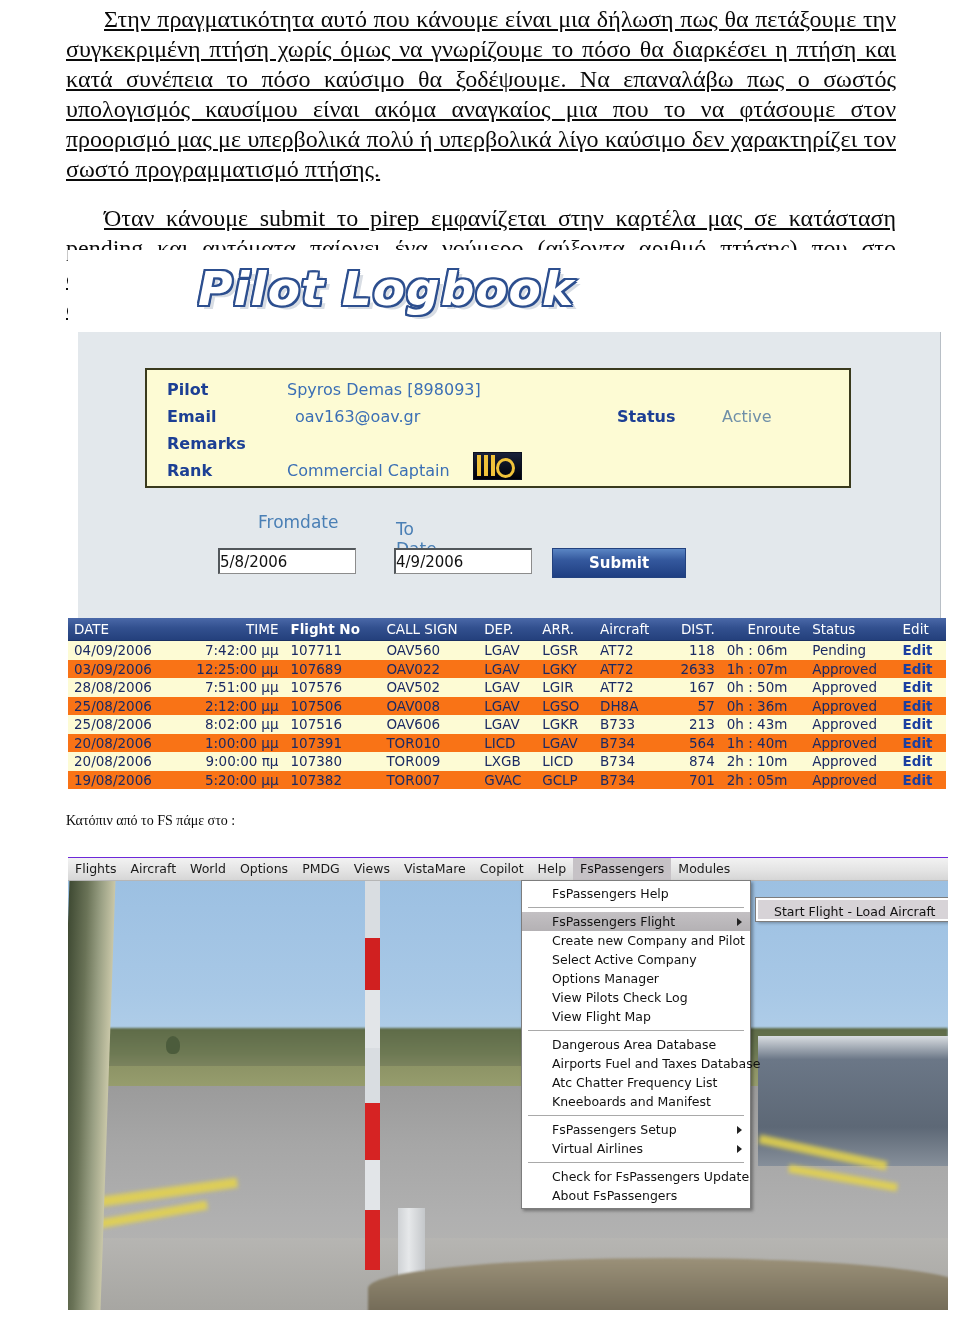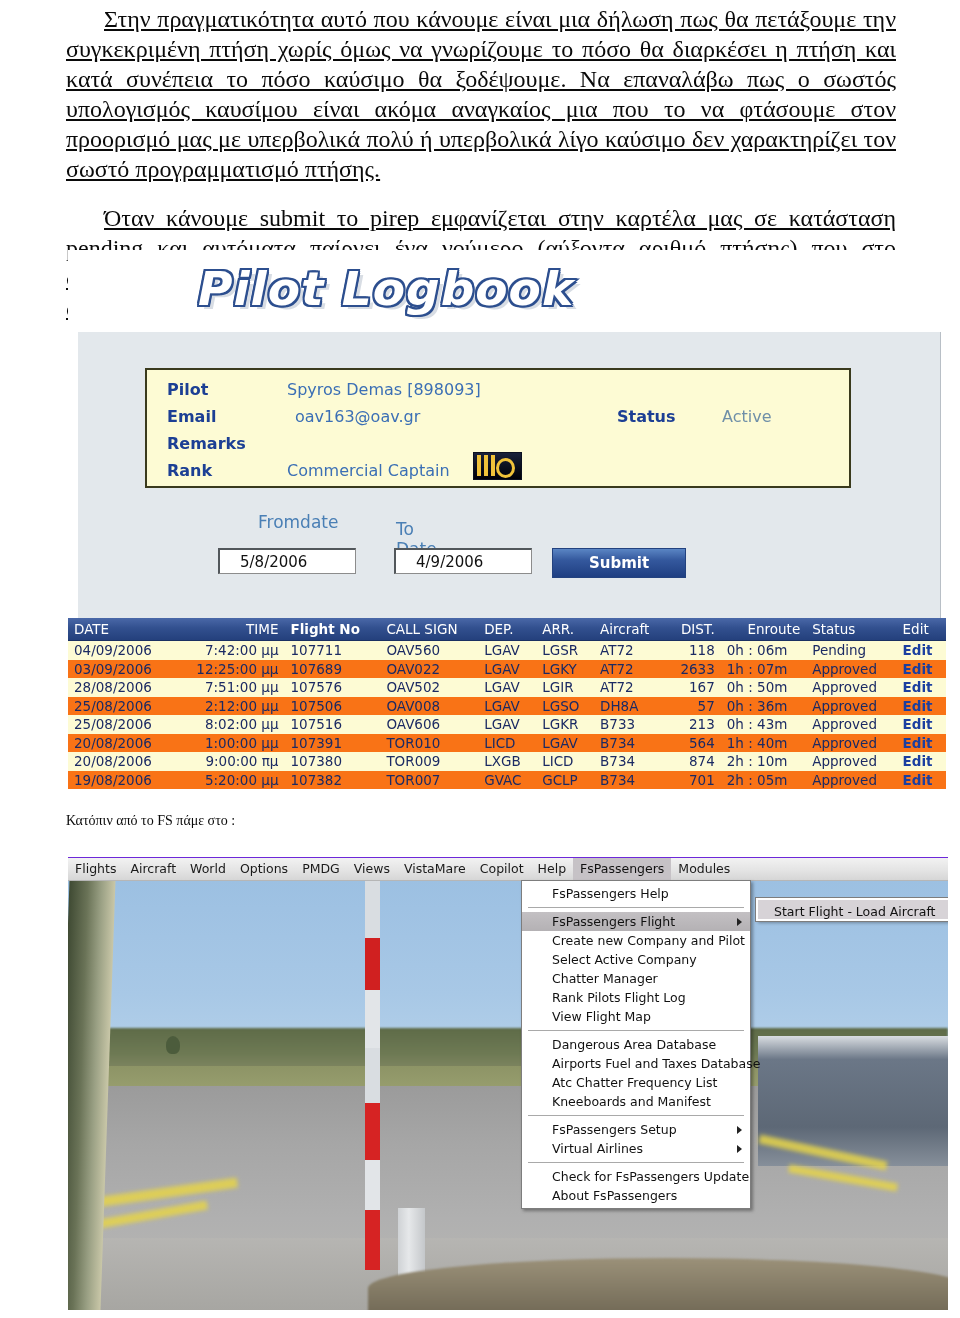--- a/index.html
+++ b/index.html
@@ -104,21 +104,21 @@
   .date-area{position:absolute;left:150px;top:262px;}
   .date-lab{
     position:absolute;color:#4a7fb5;font-weight:normal;
     font-family:"DejaVu Sans", sans-serif;font-size:17px;
   }
   .date-inp{
     position:absolute;width:138px;height:26px;box-sizing:border-box;
     background:#ffffff;border:1px solid #8c8c8c;
     border-top:2px solid #52575b;border-left:2px solid #52575b;
     font-family:"DejaVu Sans", sans-serif;font-size:15px;color:#111;
-    line-height:24px;padding-left:20px;
+    line-height:24px;padding-left:0;
   }
   .btn-submit{
     position:absolute;left:334px;top:36px;width:132px;height:28px;
     background:linear-gradient(180deg,#5a85c4 0%,#34589d 40%,#1f3f82 100%);
     border:1px solid #23427f;
     color:#ffffff;font-family:"DejaVu Sans", sans-serif;
     font-size:15px;font-weight:bold;text-align:center;line-height:28px;
   }
 
   
@@ -428,22 +428,22 @@
   <div class="cowl"></div>
 
   <div class="fs-menubar" id="fs-menubar"><span>Flights</span><span>Aircraft</span><span>World</span><span>Options</span><span>PMDG</span><span>Views</span><span>VistaMare</span><span>Copilot</span><span>Help</span><span class="active">FsPassengers</span><span>Modules</span></div>
 
   <div class="menu" id="fs-dropdown">
       <div class="mi">FsPassengers Help</div>
       <div class="sep"></div>
       <div class="mi hl">FsPassengers Flight<span class="arrow"></span></div>
       <div class="mi">Create new Company and Pilot</div>
       <div class="mi">Select Active Company</div>
-      <div class="mi">Chatter Manager</div>
-      <div class="mi">Rank Pilots Flight Log</div>
+      <div class="mi">Options Manager</div>
+      <div class="mi">View Pilots Check Log</div>
       <div class="mi">View Flight Map</div>
       <div class="sep"></div>
       <div class="mi">Dangerous Area Database</div>
       <div class="mi">Airports Fuel and Taxes Database</div>
       <div class="mi">Atc Chatter Frequency List</div>
       <div class="mi">Kneeboards and Manifest</div>
       <div class="sep"></div>
       <div class="mi">FsPassengers Setup<span class="arrow"></span></div>
       <div class="mi">Virtual Airlines<span class="arrow"></span></div>
       <div class="sep"></div>

